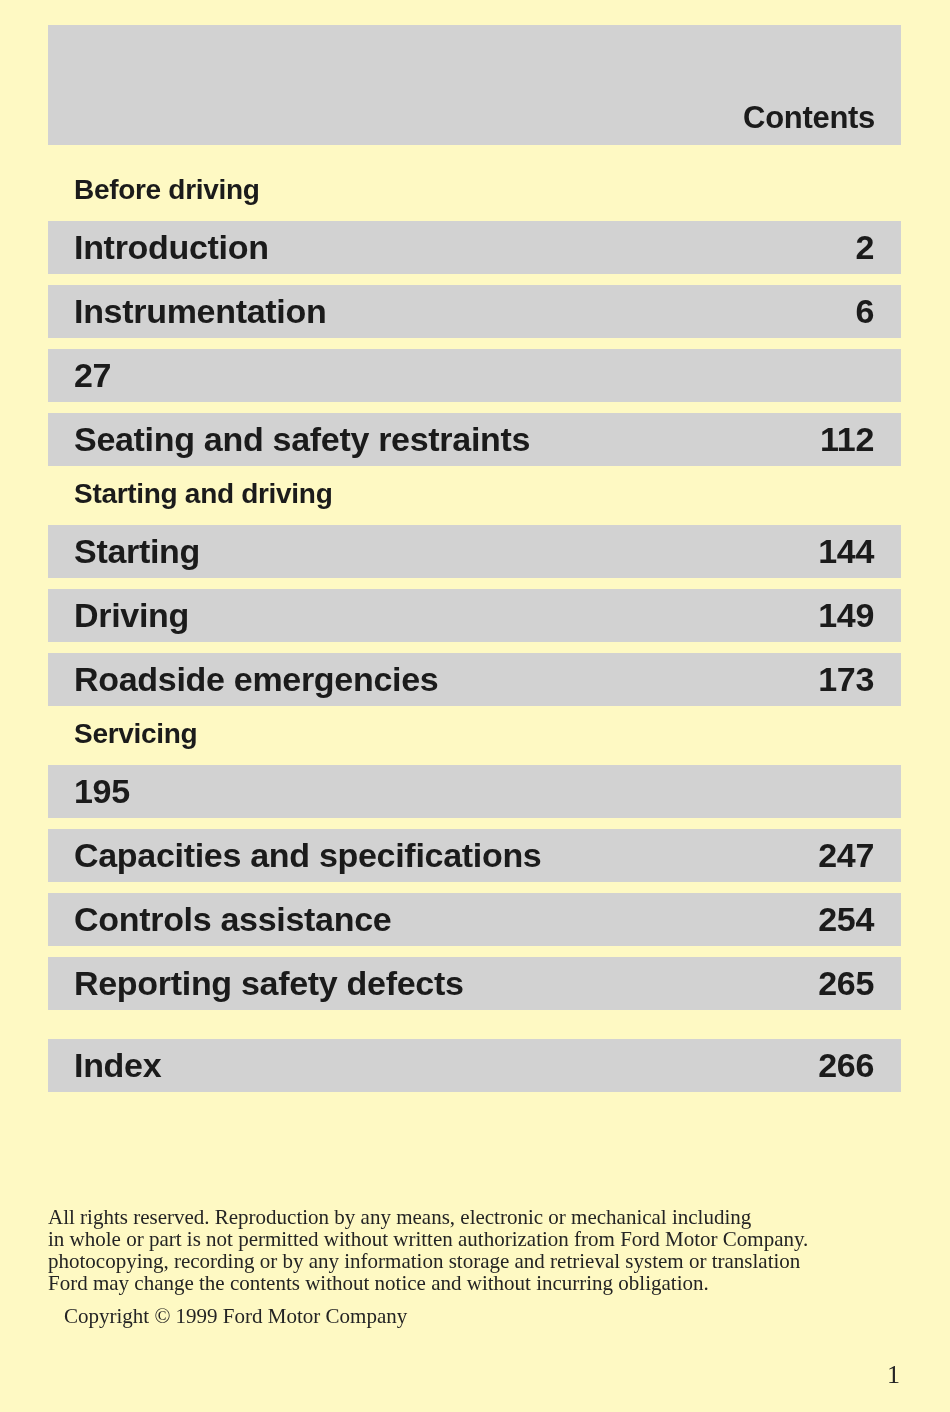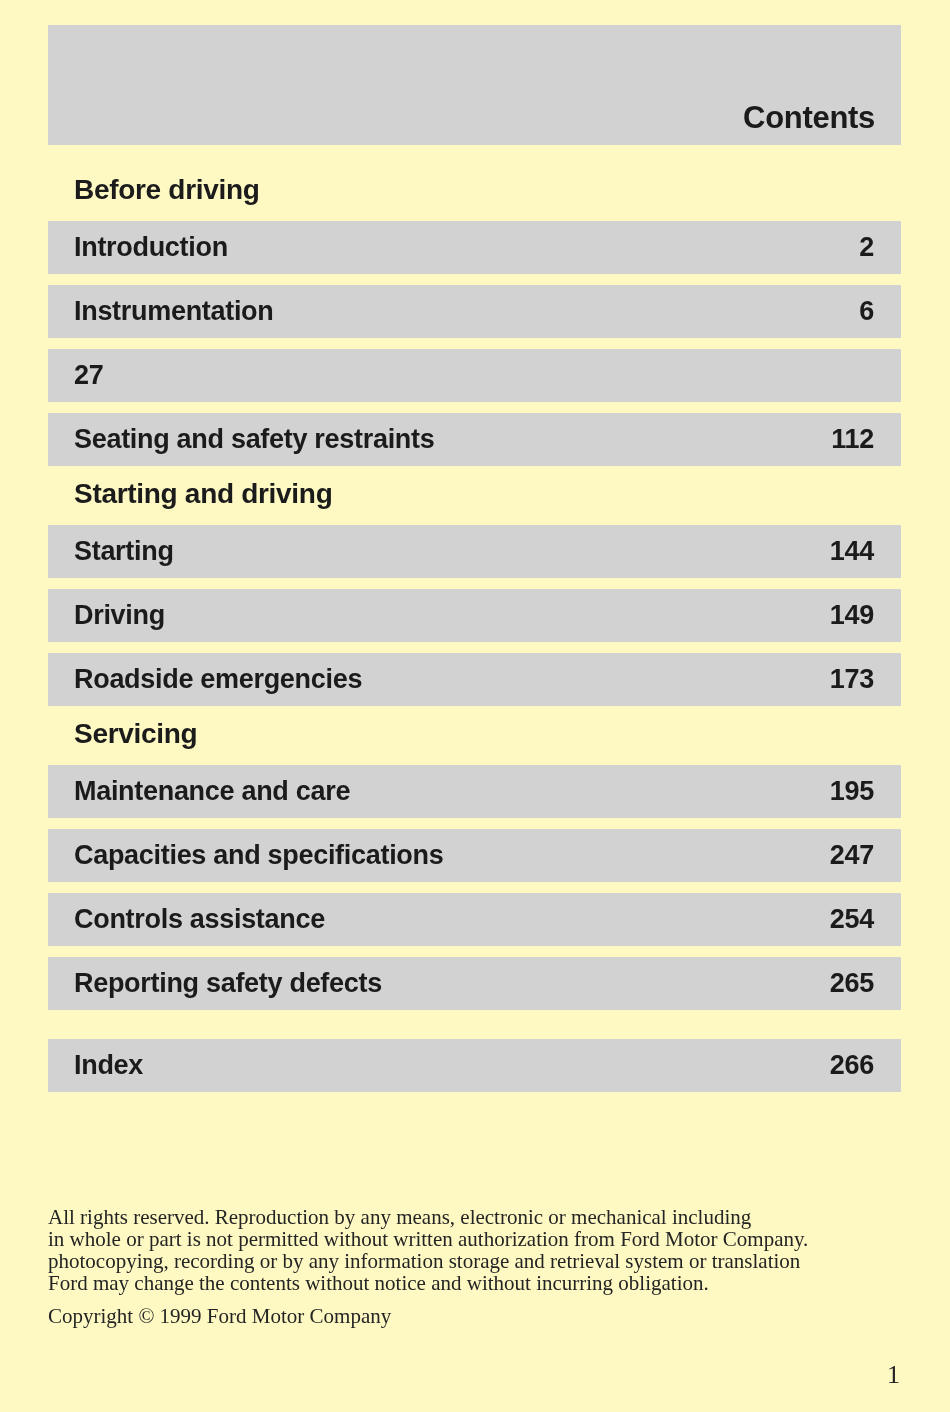--- a/index.html
+++ b/index.html
@@ -46,21 +46,21 @@
     height: 53px;
     margin-bottom: 11px;
     background: #d2d2d2;
     display: flex;
     align-items: center;
     justify-content: space-between;
     padding: 0 27px 0 26px;
     box-sizing: border-box;
   }
   .row-label, .row-page {
-    font-size: 27px;
+    font-size: 34px;
     font-weight: bold;
     letter-spacing: -0.3px;
   }
   .toc-index-group { margin-top: 29px; }
   .page-footer {
     position: absolute;
     left: 48px;
     top: 1206px;
     width: 853px;
     font-family: "Liberation Serif", serif;
@@ -68,20 +68,21 @@
   }
   .legal-line {
     font-size: 21px;
     line-height: 22px;
     white-space: nowrap;
   }
   .copyright-line {
     margin-top: 11px;
     font-size: 21px;
     line-height: 22px;
+    margin-left: 16px;
   }
   .page-number {
     position: absolute;
     top: 1360px;
     right: 50px;
     font-family: "Liberation Serif", serif;
     font-size: 26px;
     color: #242424;
   }
 </style>
@@ -128,21 +129,20 @@
             <div class="toc-row">
     <span class="row-label">Roadside emergencies</span>
     <span class="row-page">173</span>
   </div>
           </div>
   </section>
         <section class="toc-section">
     <h2 class="section-heading">Servicing</h2>
     <div class="rows">
             <div class="toc-row">
-    <span class="row-label">Maintenance and care</span>
     <span class="row-page">195</span>
   </div>
             <div class="toc-row">
     <span class="row-label">Capacities and specifications</span>
     <span class="row-page">247</span>
   </div>
             <div class="toc-row">
     <span class="row-label">Controls assistance</span>
     <span class="row-page">254</span>
   </div>

